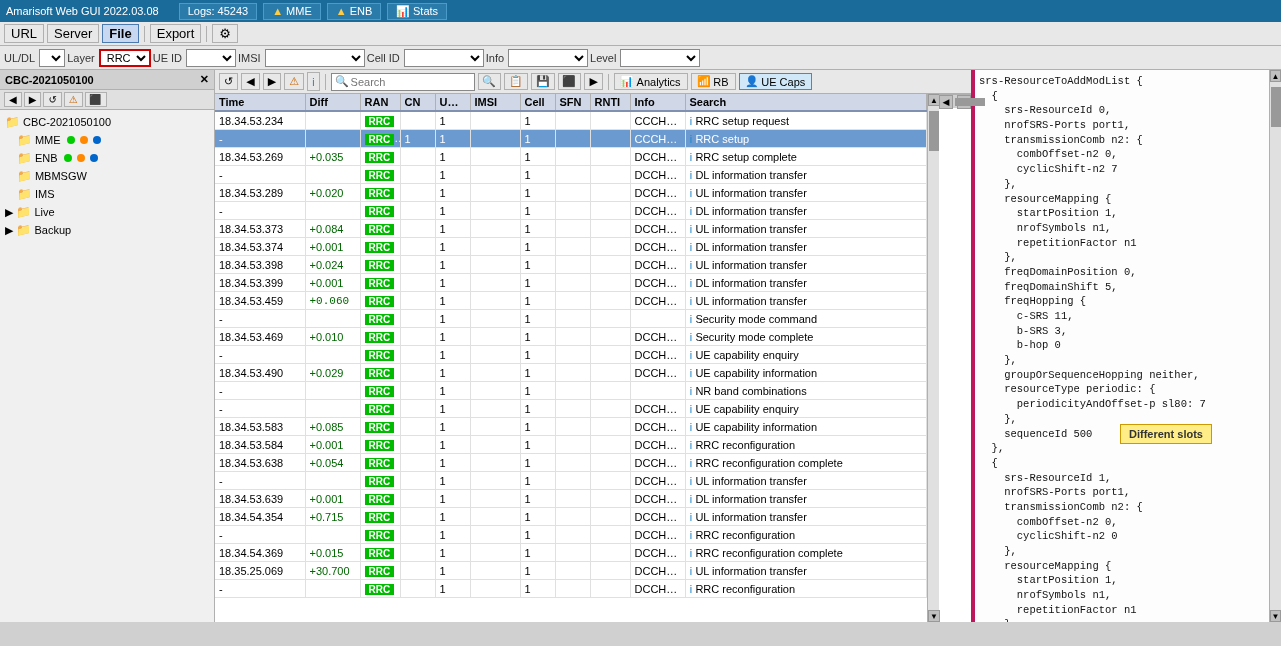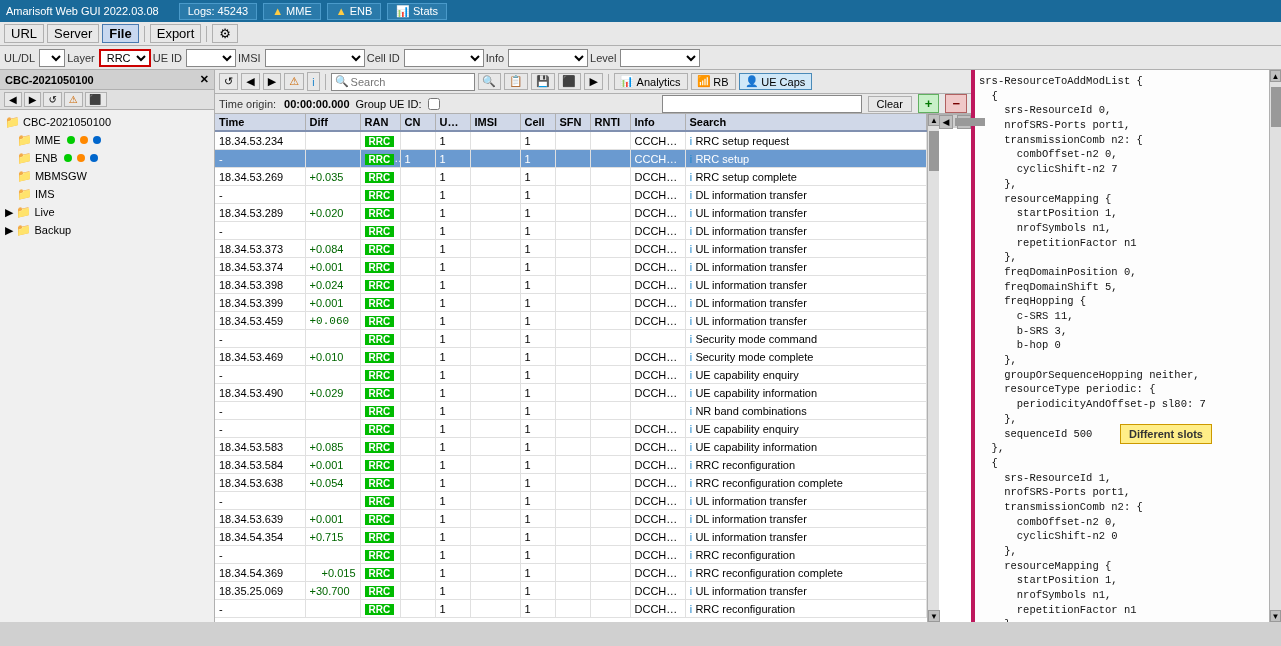--- a/index.html
+++ b/index.html
@@ -540,31 +540,20 @@
       <button class="we-caps-btn">
         <span>📶</span>
         <span>RB</span>
       </button>
       <button class="ue-caps-btn">
         <span style="color:#2288cc;">👤</span>
         <span>UE Caps</span>
       </button>
     </div>
 
-    <div id="time-origin-row">
-      <span class="filter-label">Time origin:</span>
-      <span class="time-val">00:00:00.000</span>
-      <span class="group-ue-label">Group UE ID:</span>
-      <input type="checkbox" class="group-ue-check" style="">
-      <div style="flex:1;"></div>
-      <input type="text" class="filter-input" style="width: 200px;">
-      <button class="clear-btn">Clear</button>
-      <button class="add-btn">+</button>
-      <button class="minus-btn">−</button>
-    </div>
 
     <div style="flex:1; display:flex; min-height:0;">
       <div style="flex:1; display:flex; min-height:0;">
         <div id="table-wrapper">
           <table>
             <thead>
               <tr>
                 <th class="col-time">Time</th>
                 <th class="col-diff">Diff</th>
                 <th class="col-ran">RAN</th>
@@ -886,21 +875,21 @@
                   <td>1</td>
                   <td></td>
                   <td>1</td>
                   <td></td>
                   <td></td>
                   <td>DCCH-NR</td>
                   <td><span style="color: rgb(34, 136, 204);">ℹ </span>RRC reconfiguration</td>
                 </tr>
                 <tr>
                   <td>18.34.54.369</td>
-                  <td style="color: rgb(0, 102, 0); text-align: right;">+0.015</td>
+                  <td style="color: rgb(0, 102, 0);">+0.015</td>
                   <td><span class="rrc-badge">RRC</span><span style="color: rgb(0, 170, 0); margin-left: 2px;">→</span></td>
                   <td></td>
                   <td>1</td>
                   <td></td>
                   <td>1</td>
                   <td></td>
                   <td></td>
                   <td>DCCH-NR</td>
                   <td><span style="color: rgb(34, 136, 204);">ℹ </span>RRC reconfiguration complete</td>
                 </tr>

